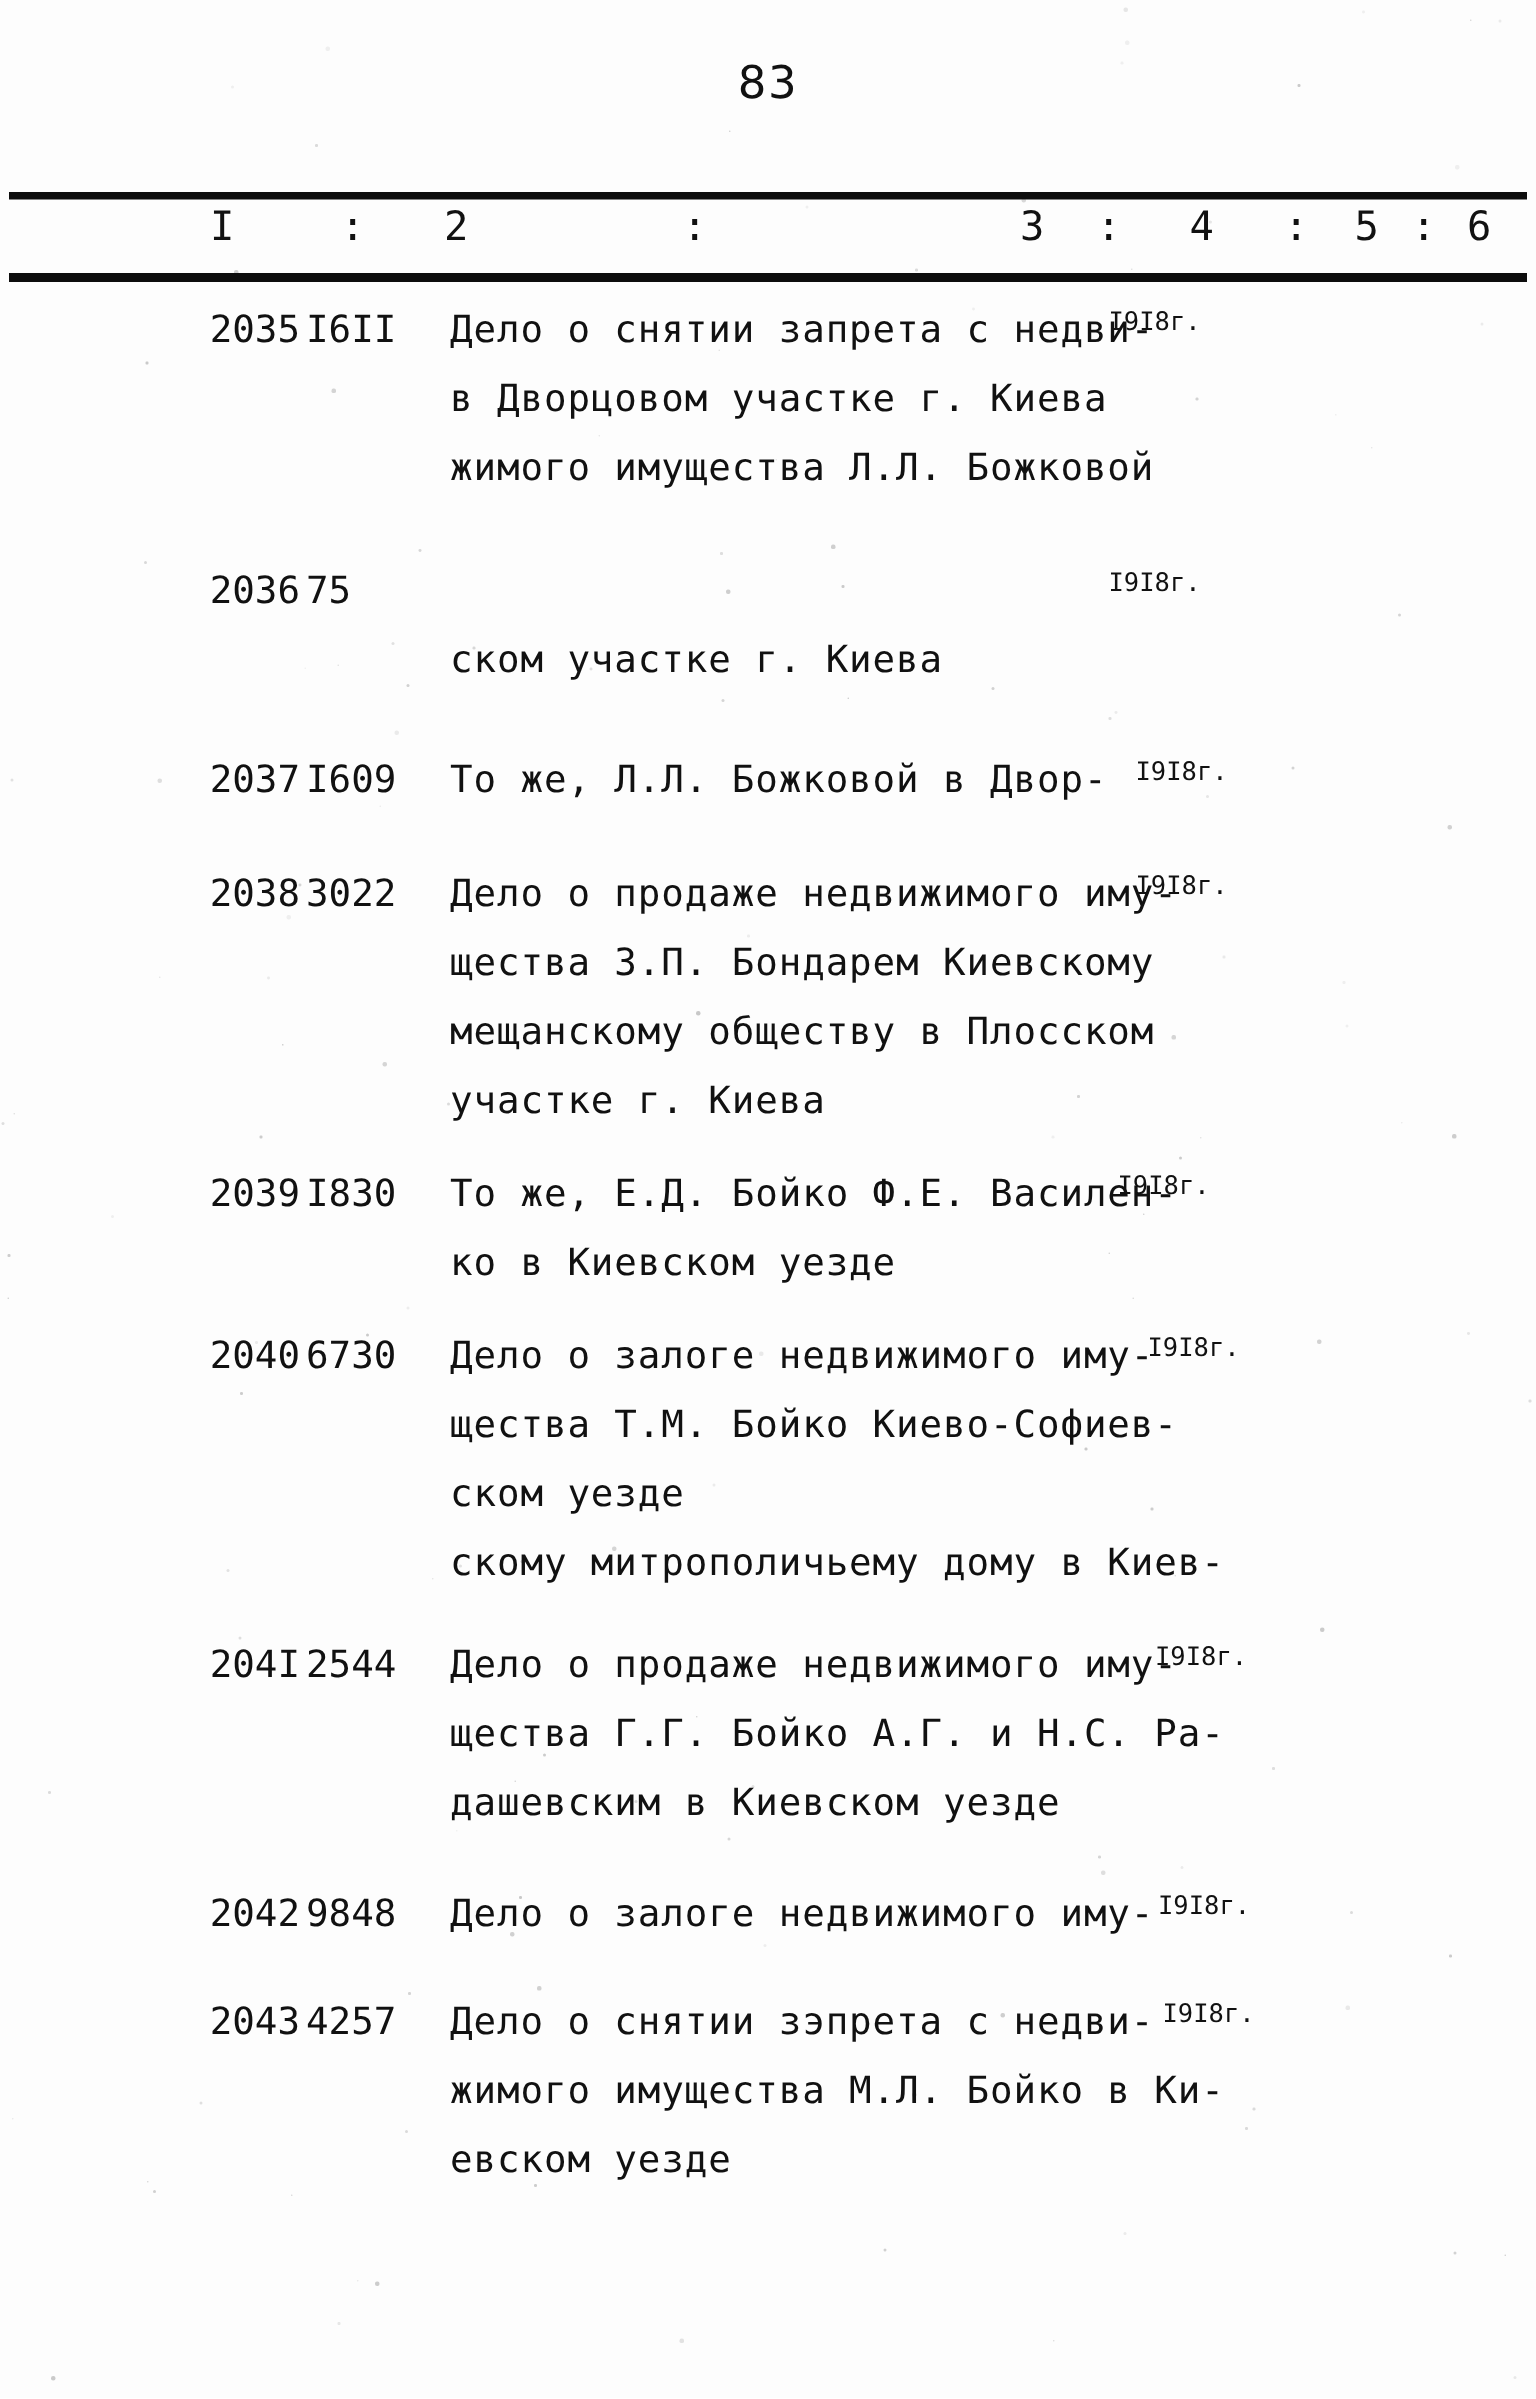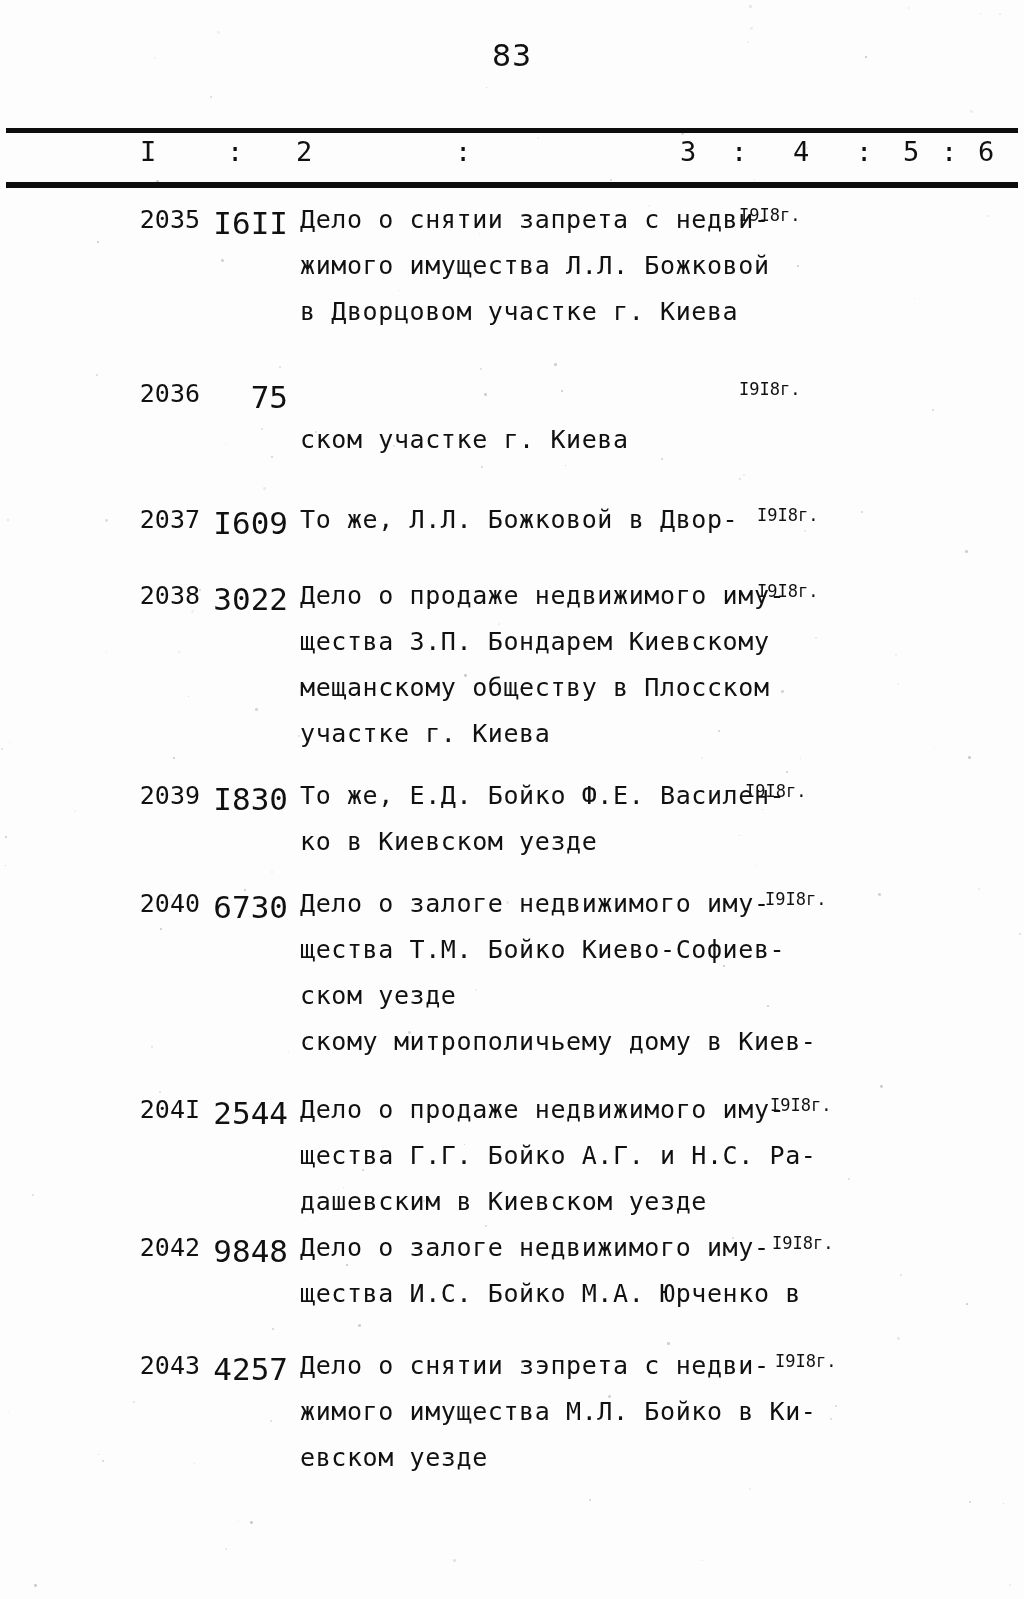--- a/index.html
+++ b/index.html
@@ -104,22 +104,22 @@
     left: 110px;
     width: 90px;
     text-align: right;
     font-size: 25px;
     white-space: pre;
   }
   .c-inv {
     position: absolute;
     left: 204px;
     width: 84px;
-    text-align: right;
-    font-size: 31px;
+    text-align: left;
+    font-size: 25px;
     white-space: pre;
   }
   .c-title {
     position: absolute;
     left: 300px;
     font-size: 25px;
     letter-spacing: 0.6px;
     white-space: pre;
   }
   .c-date {
@@ -308,24 +308,24 @@
 
   <div class="rows" id="rows">
       <div class="row">
         <div class="line">
           <div class="c-num">2035</div>
           <div class="c-inv">I6II</div>
           <div class="c-date" style="left: 739px;">I9I8г.</div>
           <div class="c-title">Дело о снятии запрета с недви-</div>
         </div>
         <div class="line">
+          <div class="c-title">в Дворцовом участке г. Киева</div>
+        </div>
+        <div class="line">
           <div class="c-title">жимого имущества Л.Л. Божковой</div>
-        </div>
-        <div class="line">
-          <div class="c-title">в Дворцовом участке г. Киева</div>
         </div>
       </div>
       <div class="row" style="margin-top: 36px;">
         <div class="line">
           <div class="c-num">2036</div>
           <div class="c-inv">75</div>
           <div class="c-date" style="left: 739px;">I9I8г.</div>
         </div>
         <div class="line">
           <div class="c-title">ском участке г. Киева</div>
@@ -391,30 +391,27 @@
           <div class="c-date" style="left: 770px;">I9I8г.</div>
           <div class="c-title">Дело о продаже недвижимого иму-</div>
         </div>
         <div class="line">
           <div class="c-title">щества Г.Г. Бойко А.Г. и Н.С. Ра-</div>
         </div>
         <div class="line">
           <div class="c-title">дашевским в Киевском уезде</div>
         </div>
       </div>
-      <div class="row" style="">
+      <div class="row" style="margin-top: 28px;">
         <div class="line">
           <div class="c-num">2042</div>
           <div class="c-inv">9848</div>
           <div class="c-date" style="left: 772px;">I9I8г.</div>
           <div class="c-title">Дело о залоге недвижимого иму-</div>
         </div>
-        <div class="line">
-          <div class="c-title">щества И.С. Бойко М.А. Юрченко в</div>
-        </div>
       </div>
       <div class="row" style="margin-top: 26px;">
         <div class="line">
           <div class="c-num">2043</div>
           <div class="c-inv">4257</div>
           <div class="c-date" style="left: 775px;">I9I8г.</div>
           <div class="c-title">Дело о снятии зэпрета с недви-</div>
         </div>
         <div class="line">
           <div class="c-title">жимого имущества М.Л. Бойко в Ки-</div>

